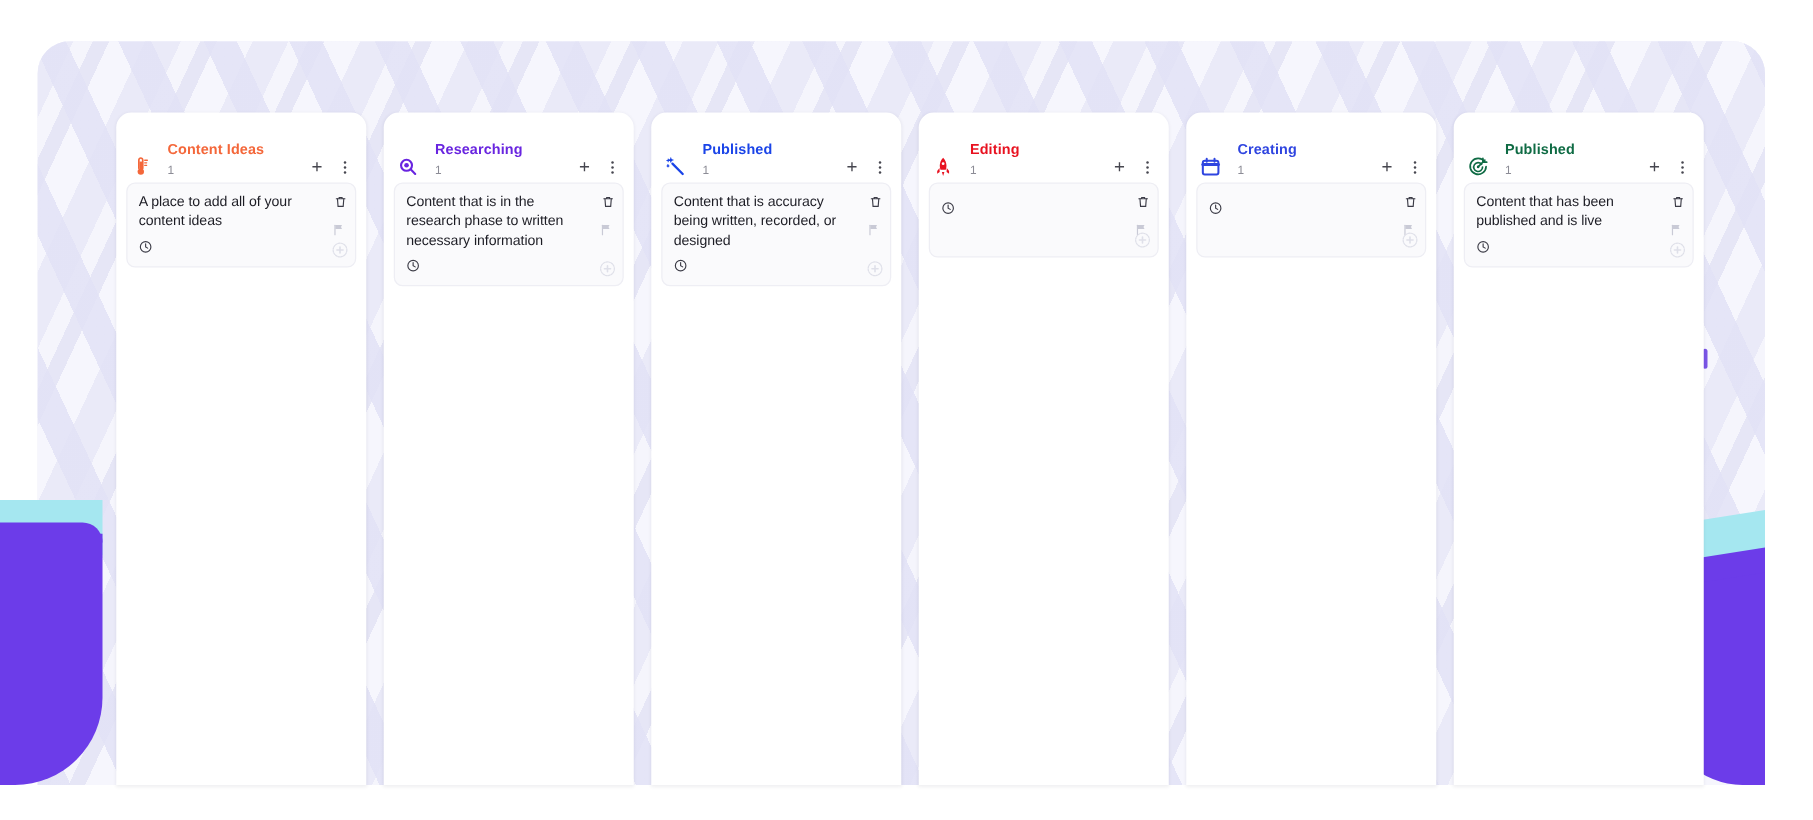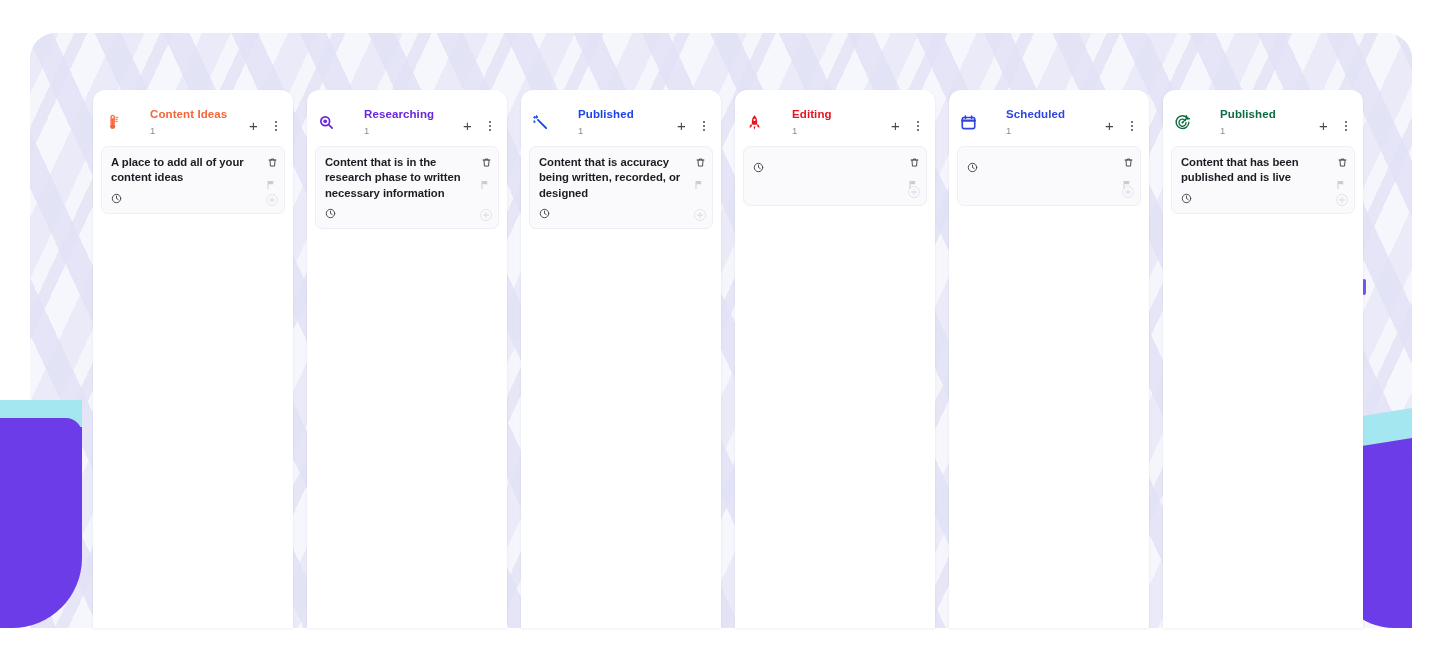--- a/index.html
+++ b/index.html
@@ -120,24 +120,23 @@
     background: #ffffff;
     border-radius: 12px 12px 0 0;
     box-shadow: 0 1px 3px rgba(25,25,60,0.07);
     padding: 9px 8px 0 8px;
     display: flex;
     flex-direction: column;
   }
 
   .col-head {
     display: flex;
-    align-items: center;
+    align-items: flex-end;
     padding: 2px 0 0 1px;
     height: 44px;
-    gap: 16px;
   }
   .col-emoji {
     width: 20px;
     height: 20px;
     flex: 0 0 20px;
     margin-top: 1px;
     display: flex;
     align-items: center;
     justify-content: center;
   }
@@ -199,21 +198,21 @@
     position: relative;
     background: #fafafc;
     border: 1px solid #eeeef4;
     border-radius: 7px;
     padding: 8px 26px 7px 9px;
     margin-top: 3px;
     min-height: 60px;
   }
   .card-title {
     font-size: 11.3px;
-    font-weight: 700;
+    font-weight: 400;
     line-height: 15.4px;
     color: #1c1c24;
     letter-spacing: -0.05px;
   }
   .card-foot {
     margin-top: 6px;
     display: flex;
     align-items: center;
     height: 14px;
   }
@@ -455,21 +454,21 @@
       <div class="column">
     <div class="col-head">
       <span class="col-emoji">
             <svg width="17" height="17" viewBox="0 0 24 24" fill="none" stroke="#2f45e0" stroke-width="2.3" stroke-linecap="round">
         <rect x="3.2" y="5" width="17.6" height="15.6" rx="2.2"></rect>
         <path d="M3.2 9.3h17.6" stroke-width="3.4"></path>
         <path d="M7.6 2.8v3.4M16.4 2.8v3.4"></path>
       </svg>
           </span>
       <div class="col-titlewrap">
-        <div class="col-title" style="color:#2f45e0">Scheduled</div>
+        <div class="col-title" style="color:#2f45e0">Creating</div>
         <div class="col-count">1</div>
       </div>
       <div class="col-actions">
         <button class="icon-btn plus">+</button>
         <button class="icon-btn">
           <span class="dots">
                 <i></i>
                 <i></i>
                 <i></i>
               </span>

